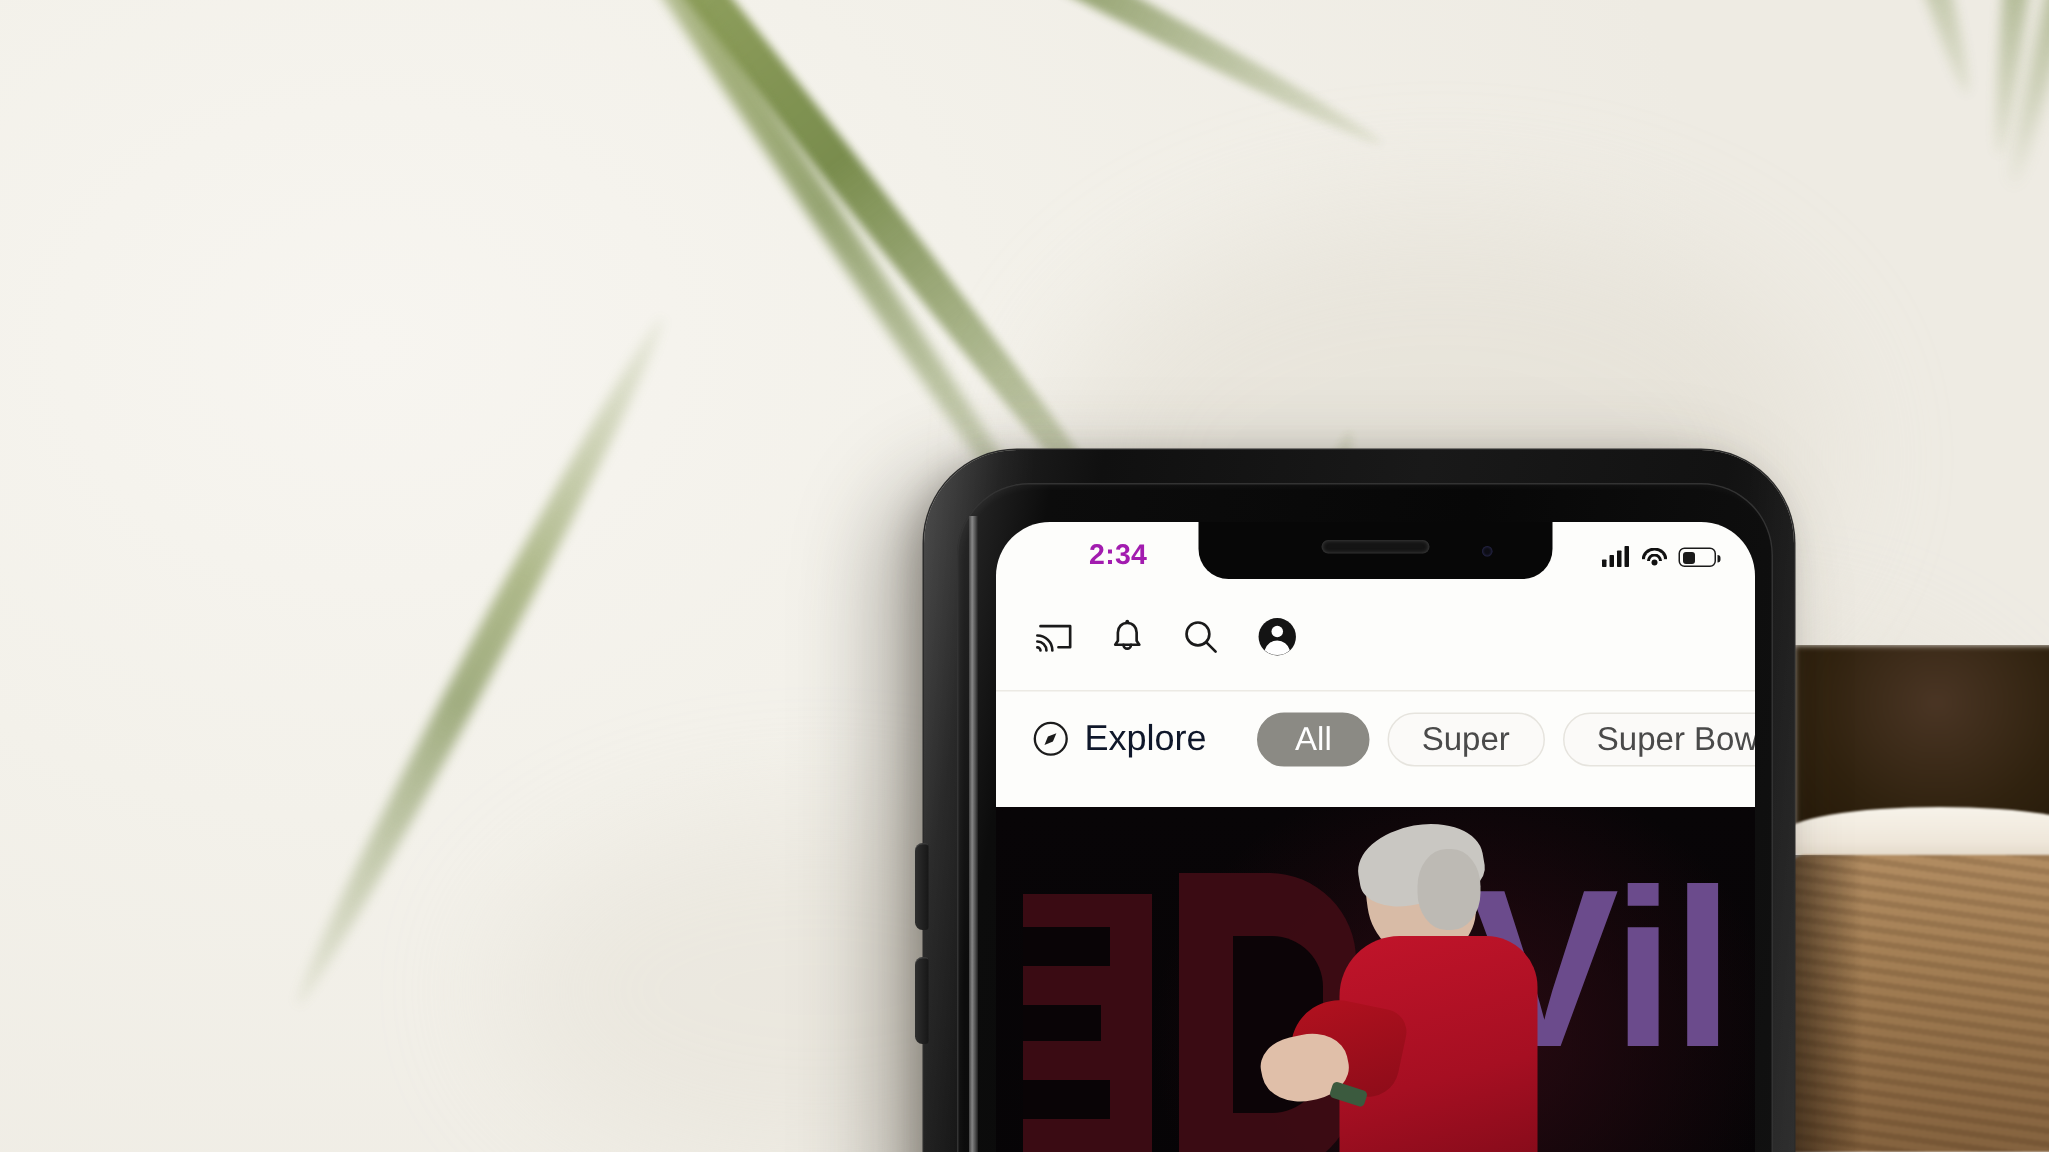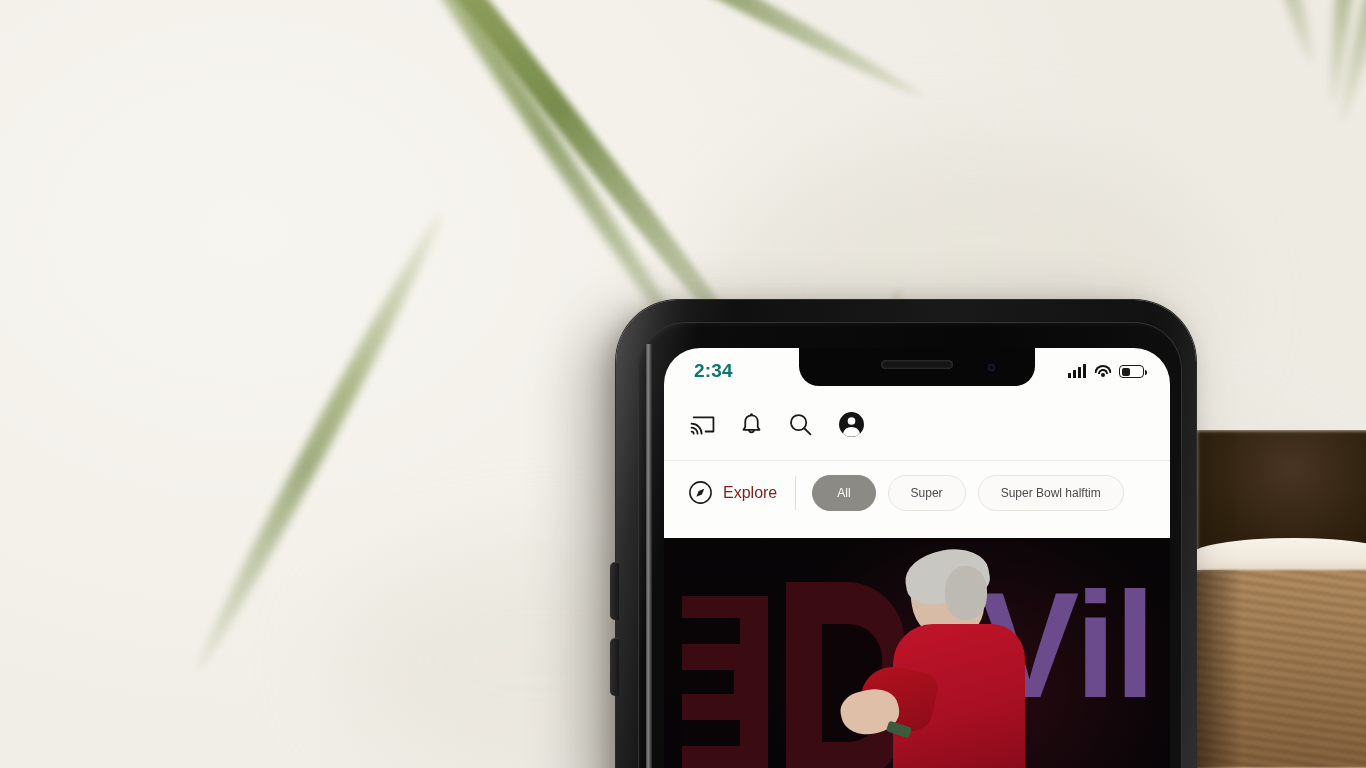--- a/index.html
+++ b/index.html
@@ -110,21 +110,21 @@
     width:7px; height:7px; border-radius:50%;
     background:#0d0d14;
     box-shadow:inset 0 0 2px rgba(70,70,140,.8);
   }
 
   .statusbar {
     position:absolute; left:0; right:0; top:0; height:40px;
     display:flex; align-items:center; justify-content:space-between;
     padding:6px 26px 0 30px;
   }
-  .clock { font-size:19px; font-weight:600; color:#0f766e; letter-spacing:.2px; }
+  .clock { font-size:19px; font-weight:600; color:#a21caf; letter-spacing:.2px;margin-left:32px; }
   .status-right { display:flex; align-items:flex-end; gap:8px; }
 
   .signal { display:flex; align-items:flex-end; gap:2px; height:14px; }
   .signal i { width:3px; background:#111; border-radius:.5px; display:block; }
   .signal i:nth-child(1){height:5px;}
   .signal i:nth-child(2){height:8px;}
   .signal i:nth-child(3){height:11px;}
   .signal i:nth-child(4){height:14px;}
 
   .wifi { position:relative; width:17px; height:13px; }
@@ -164,27 +164,27 @@
   .icn { color:#1a1a1a; display:flex; align-items:center; justify-content:center; }
 
   
   .chips-row {
     position:absolute; left:0; right:0; top:112px; height:64px;
     display:flex; align-items:center; gap:0;
     padding-left:24px;
     border-top:1px solid #eceae4;
   }
   .explore { display:flex; align-items:center; gap:10px; padding-right:18px; }
-  .explore-label { font-size:16px; color:#7f1d1d; }
+  .explore-label { font-size:24px; color:#0f172a; }
   .chip-divider { width:1px; height:34px; background:#e2e0da; margin-right:16px; }
   .chips { display:flex; align-items:center; gap:12px; }
   .chip {
     height:36px; padding:0 22px; border-radius:20px;
     display:flex; align-items:center;
-    font-size:12px; color:#4a4a4a;
+    font-size:22px; color:#4a4a4a;
     border:1px solid #e6e4de; background:#fbfaf8;
     white-space:nowrap;
   }
   .chip.active { background:#8b8a84; border-color:#8b8a84; color:#ffffff; padding:0 24px; }
 
   
   .thumb {
     position:absolute; left:0; right:0; top:190px; bottom:0;
     background:
       radial-gradient(ellipse 300px 260px at 62% 55%, #2a0a12 0%, rgba(10,4,6,0) 70%),

